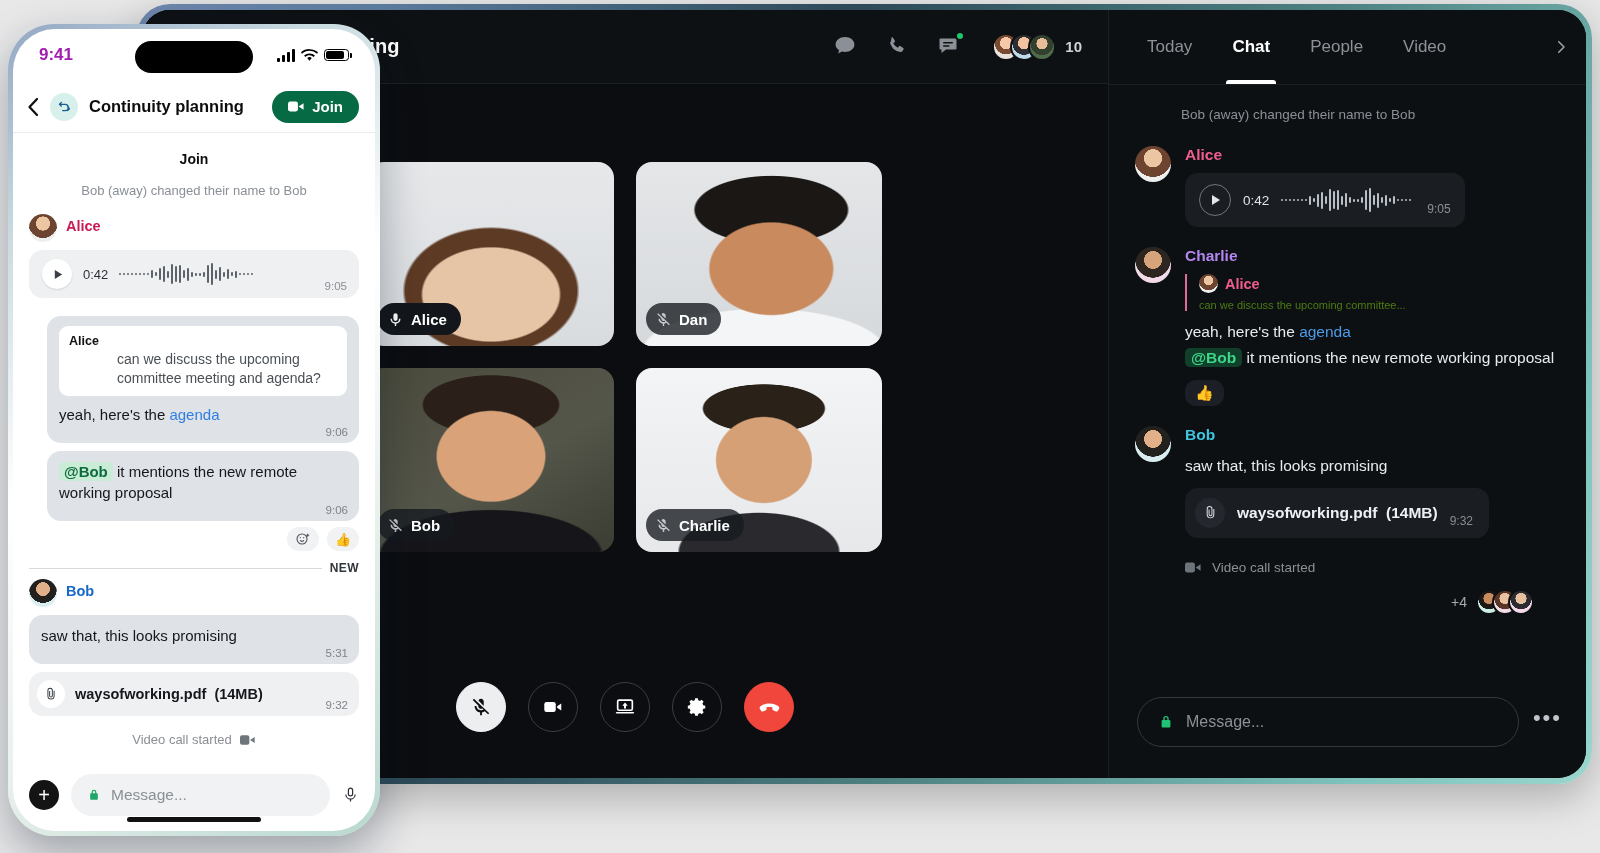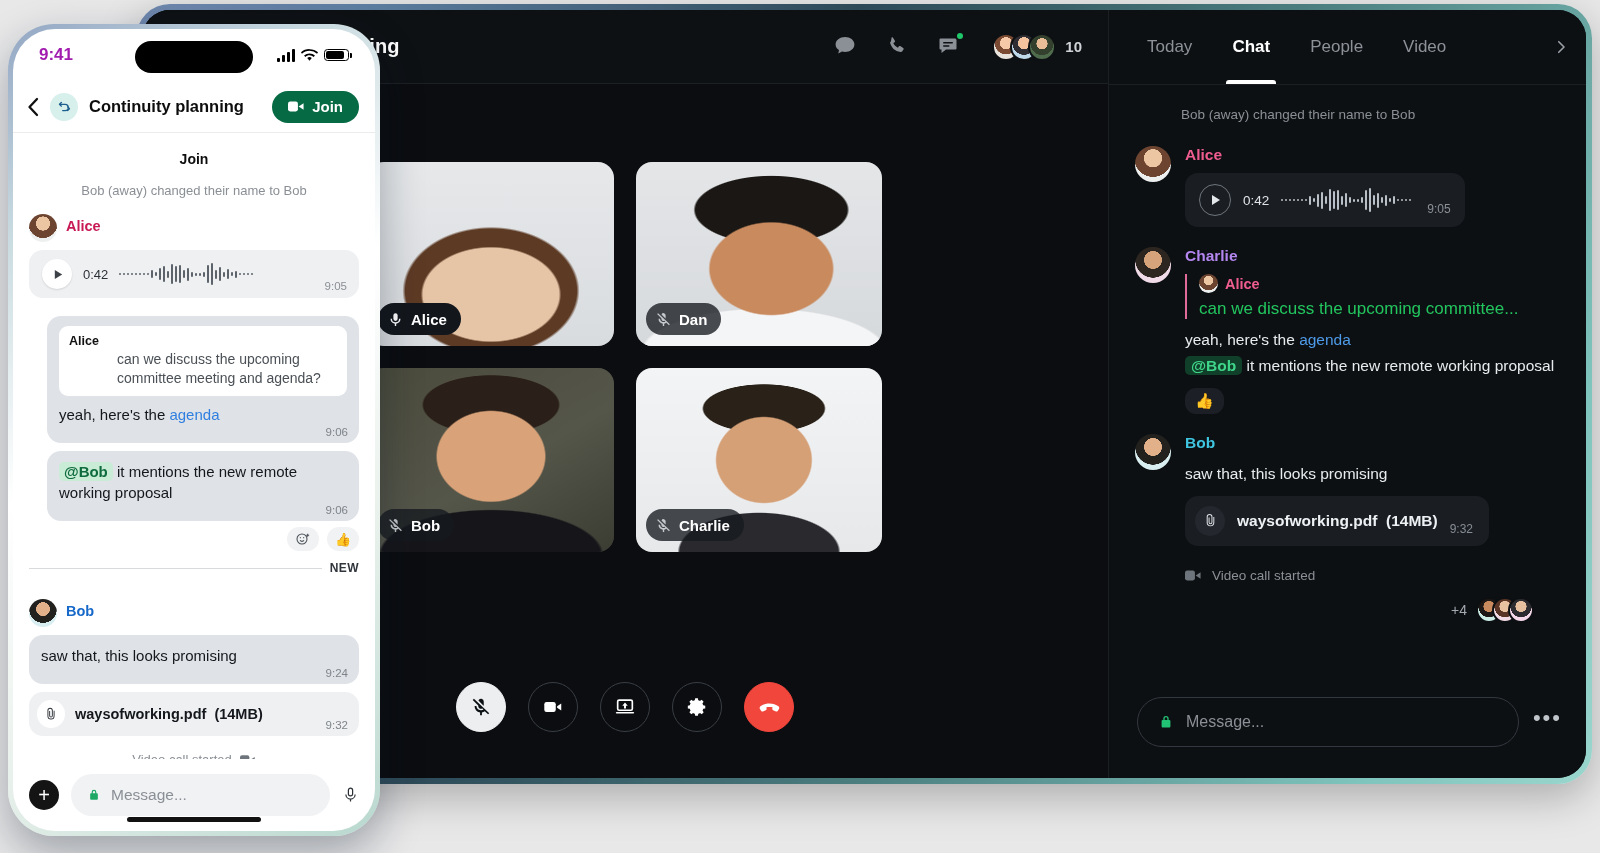--- a/index.html
+++ b/index.html
@@ -97,21 +97,21 @@
      display:flex;align-items:center;justify-content:center; cursor:pointer;}
   .playbtn svg{ width:12px;height:12px; fill:#e4e7ea; margin-left:2px;}
   .adur{ color:#dfe3e7; font-size:13.5px; }
   .wave{ display:flex; align-items:center; gap:2px; height:24px; }
   .wave i{ display:block; width:2px; border-radius:1px; background:#b9bfc6; }
   .atime{ color:#8b9096; font-size:12px; align-self:flex-end; margin-left:4px; }
   .quote{ border-left:2.5px solid #e06a9a; padding-left:12px; margin-bottom:8px;}
   .quote .qhead{ display:flex;align-items:center;gap:7px; margin-bottom:6px;}
   .quote .qav{ width:19px;height:19px;border-radius:50%; background-size:cover;background-position:center;}
   .quote .qname{ font-size:14.5px; font-weight:700; }
-  .quote .qtext{ color:#22c55e; font-size:17px; }
+  .quote .qtext{ color:#4d7c0f; font-size:11px; }
   .mtext{ color:#e8ebee; font-size:15.5px; line-height:1.65; }
   .lnk{ color:#4d9ae8; }
   .mention{ background:#10402a; color:#3fd68a; border-radius:5px; padding:1px 6px; font-weight:600;}
   .react{ display:inline-flex; align-items:center; justify-content:center; background:#1c2026;
      border-radius:11px; padding:4px 10px; margin-top:10px; font-size:15px; cursor:pointer;}
   .file-bubble{ display:flex; align-items:center; gap:12px; background:#1a1e23; border-radius:13px;
      padding:10px 16px 10px 10px; width:fit-content; margin-top:9px; position:relative;}
   .file-ic{ width:30px;height:30px;border-radius:50%; background:#24282e; display:flex;align-items:center;justify-content:center;}
   .file-ic svg{ width:15px;height:15px; fill:#dfe3e7; }
   .file-name{ color:#eef1f4; font-size:15.5px; font-weight:600; }
@@ -177,21 +177,21 @@
   .pquote .qn{ font-size:12.5px; font-weight:700; color:#111; margin-bottom:2px;}
   .pquote .qt{ font-size:14px; color:#4a5056; line-height:1.36;margin-left:48px;}
   .pbtxt{ font-size:15px; color:#14181c; line-height:1.4;}
   .plnk{ color:#2f7fe0; }
   .pment{ background:#c8ecd6; color:#0e6b3d; border-radius:5px; padding:1px 5px; font-weight:600;}
   .pbtime{ position:absolute; right:11px; bottom:5px; font-size:11.5px; color:#7e848a;}
   .preacts{ display:flex; justify-content:flex-end; gap:8px; margin:-2px 0 0 0;}
   .preact{ background:#f1f2f4; border-radius:12px; width:32px;height:24px;
      display:flex;align-items:center;justify-content:center; font-size:13px; cursor:pointer;}
   .preact svg{ width:16px;height:16px; fill:none; stroke:#4b5158; stroke-width:1.6;}
-  .newdiv{ display:flex; align-items:center; gap:8px; margin:10px 0 24px;}
+  .newdiv{ display:flex; align-items:center; gap:8px; margin:10px 0 4px;}
   .newdiv .ln{ flex:1 1 auto; height:1px; background:#d8dadd;}
   .newdiv .lb{ font-size:12px; font-weight:700; color:#31363c; letter-spacing:.4px;}
   .pfile{ background:#eff0f2; border-radius:14px; padding:8px 12px 8px 8px; display:flex;align-items:center;gap:10px;
      position:relative; margin-top:8px;}
   .pfile-ic{ width:28px;height:28px;border-radius:50%;background:#fff;display:flex;align-items:center;justify-content:center;}
   .pfile-ic svg{ width:14px;height:14px;fill:#2c3137;}
   .pfile-nm{ font-size:14.5px; font-weight:600; color:#14181c;}
   .pcallstart{ display:flex;align-items:center;justify-content:center;gap:8px; color:#8a8f95;font-size:13px; margin-top:16px;}
   .pcallstart svg{ width:16px;height:12px;fill:#6f757c;}
 
@@ -627,21 +627,21 @@
         <div class="lb">NEW</div>
       </div>
 
       <div class="prow">
         <div class="pav" style="background:radial-gradient(circle at 50% 36%,#e2b089 0 30%,#23211e 31% 60%,#d9eef0 61%)"></div>
         <div class="pname" style="color:#1668c9">Bob</div>
       </div>
 
       <div class="pbub" style="margin-top:8px;border-radius:14px">
         <div class="pbtxt">saw that, this looks promising</div>
-        <div class="pbtime">9:24</div>
+        <div class="pbtime">5:31</div>
       </div>
 
       <div class="pfile">
         <div class="pfile-ic">
           <svg viewBox="0 0 24 24">
                 <path d="M16.5 6.5v8.8a4.5 4.5 0 0 1-9 0V6a3 3 0 0 1 6 0v8.8a1.5 1.5 0 0 1-3 0V7h-1.6v7.8a3.1 3.1 0 0 0 6.2 0V6a4.6 4.6 0 0 0-9.2 0v9.3a6.1 6.1 0 0 0 12.2 0V6.5h-1.6z"></path>
               </svg>
         </div>
         <div class="pfile-nm">
           <span>waysofworking.pdf</span>

